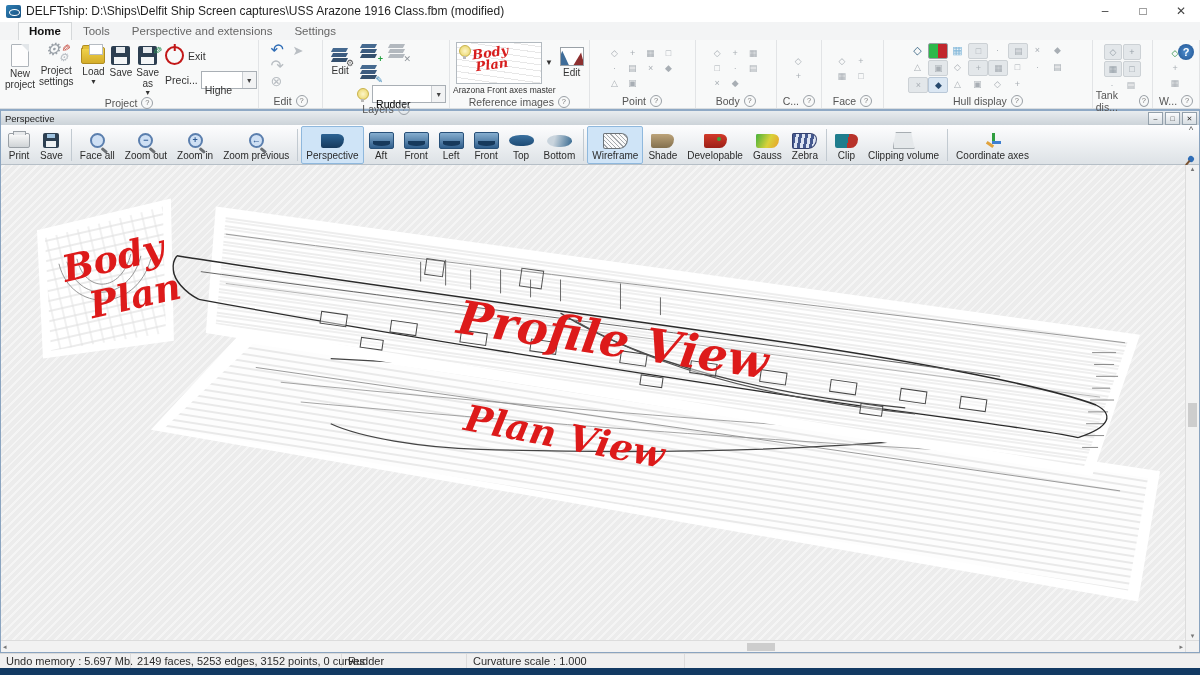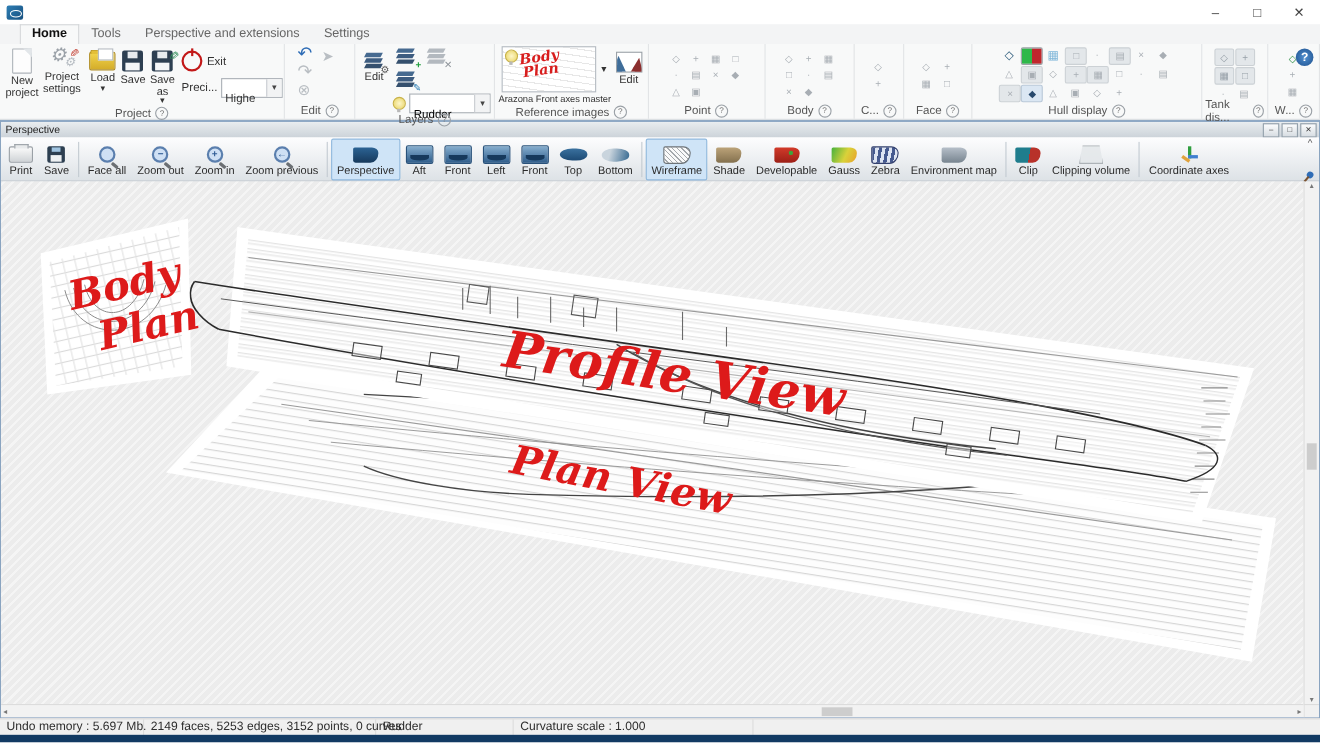--- a/index.html
+++ b/index.html
@@ -142,20 +142,21 @@
   .seg{padding:0 6px;border-right:1px solid #dcdcdc;height:100%;display:flex;align-items:center;white-space:nowrap;}
   .navy{height:7px;background:#123a63;flex:0 0 auto;}
 </style>
 </head>
 <body>
 
 <div class="app">
 
   <div class="titlebar">
     <div class="app-icon"></div>
+    <div class="title-text">DELFTship: D:\Ships\Delfit Ship Screen captures\USS  Arazone 1916 Class.fbm (modified)</div>
     <div class="win-controls">
       <div class="win-btn">–</div>
       <div class="win-btn">□</div>
       <div class="win-btn">✕</div>
     </div>
   </div>
 
   <div class="tabbar">
     <div class="tab active">Home</div>
     <div class="tab">Tools</div>
@@ -559,26 +560,20 @@
           <span class="ic">
             <span class="bt bt-gauss"></span>
           </span>
           <span>Gauss</span>
         </div>
       <div class="tbtn">
           <span class="ic">
             <span class="bt bt-zebra"></span>
           </span>
           <span>Zebra</span>
-        </div>
-      <div class="tbtn">
-          <span class="ic">
-            <span class="bt bt-env"></span>
-          </span>
-          <span>Environment map</span>
         </div>
       <div class="tdiv"></div>
       <div class="tbtn">
           <span class="ic">
             <span class="bt bt-clip"></span>
           </span>
           <span>Clip</span>
         </div>
       <div class="tbtn">
           <span class="ic">

